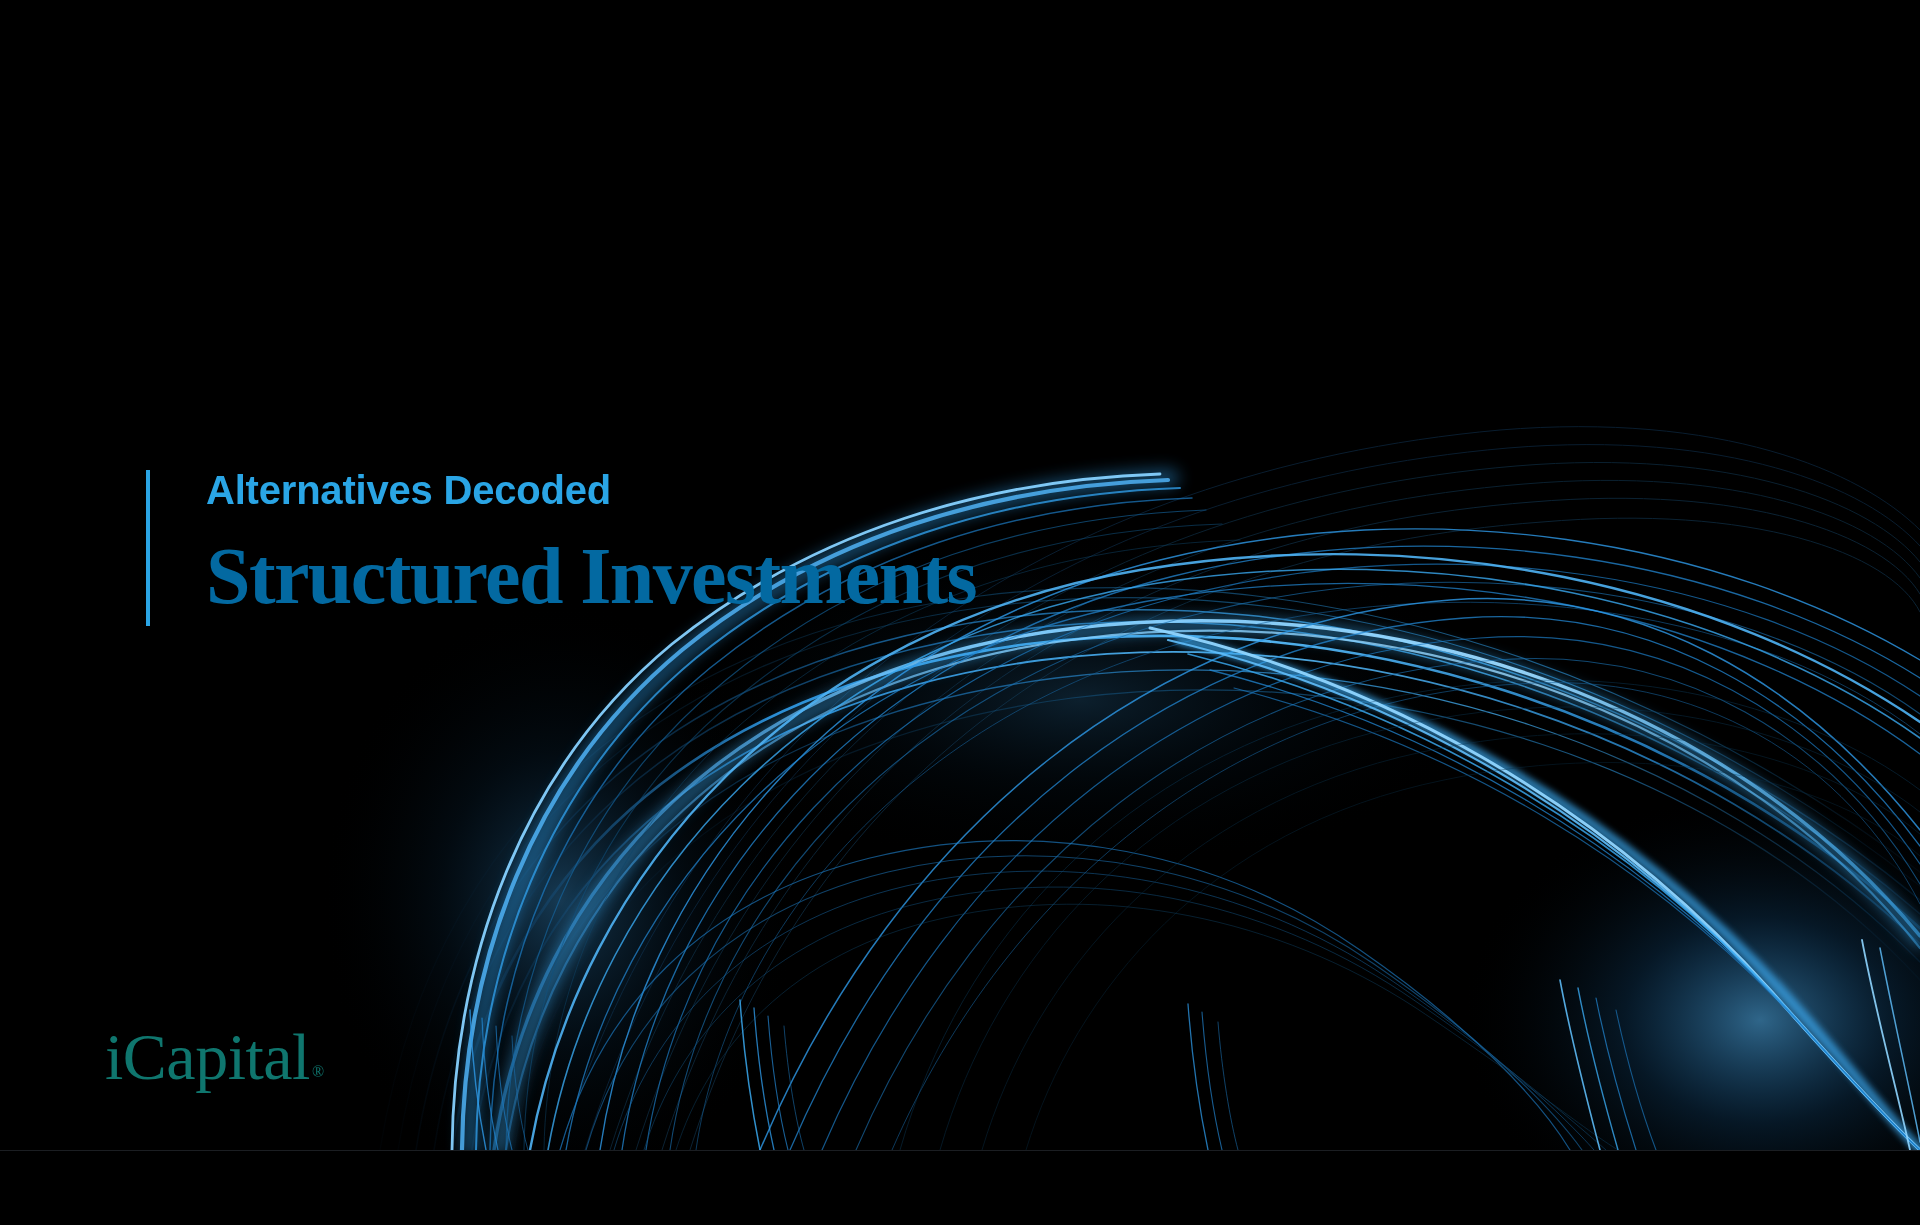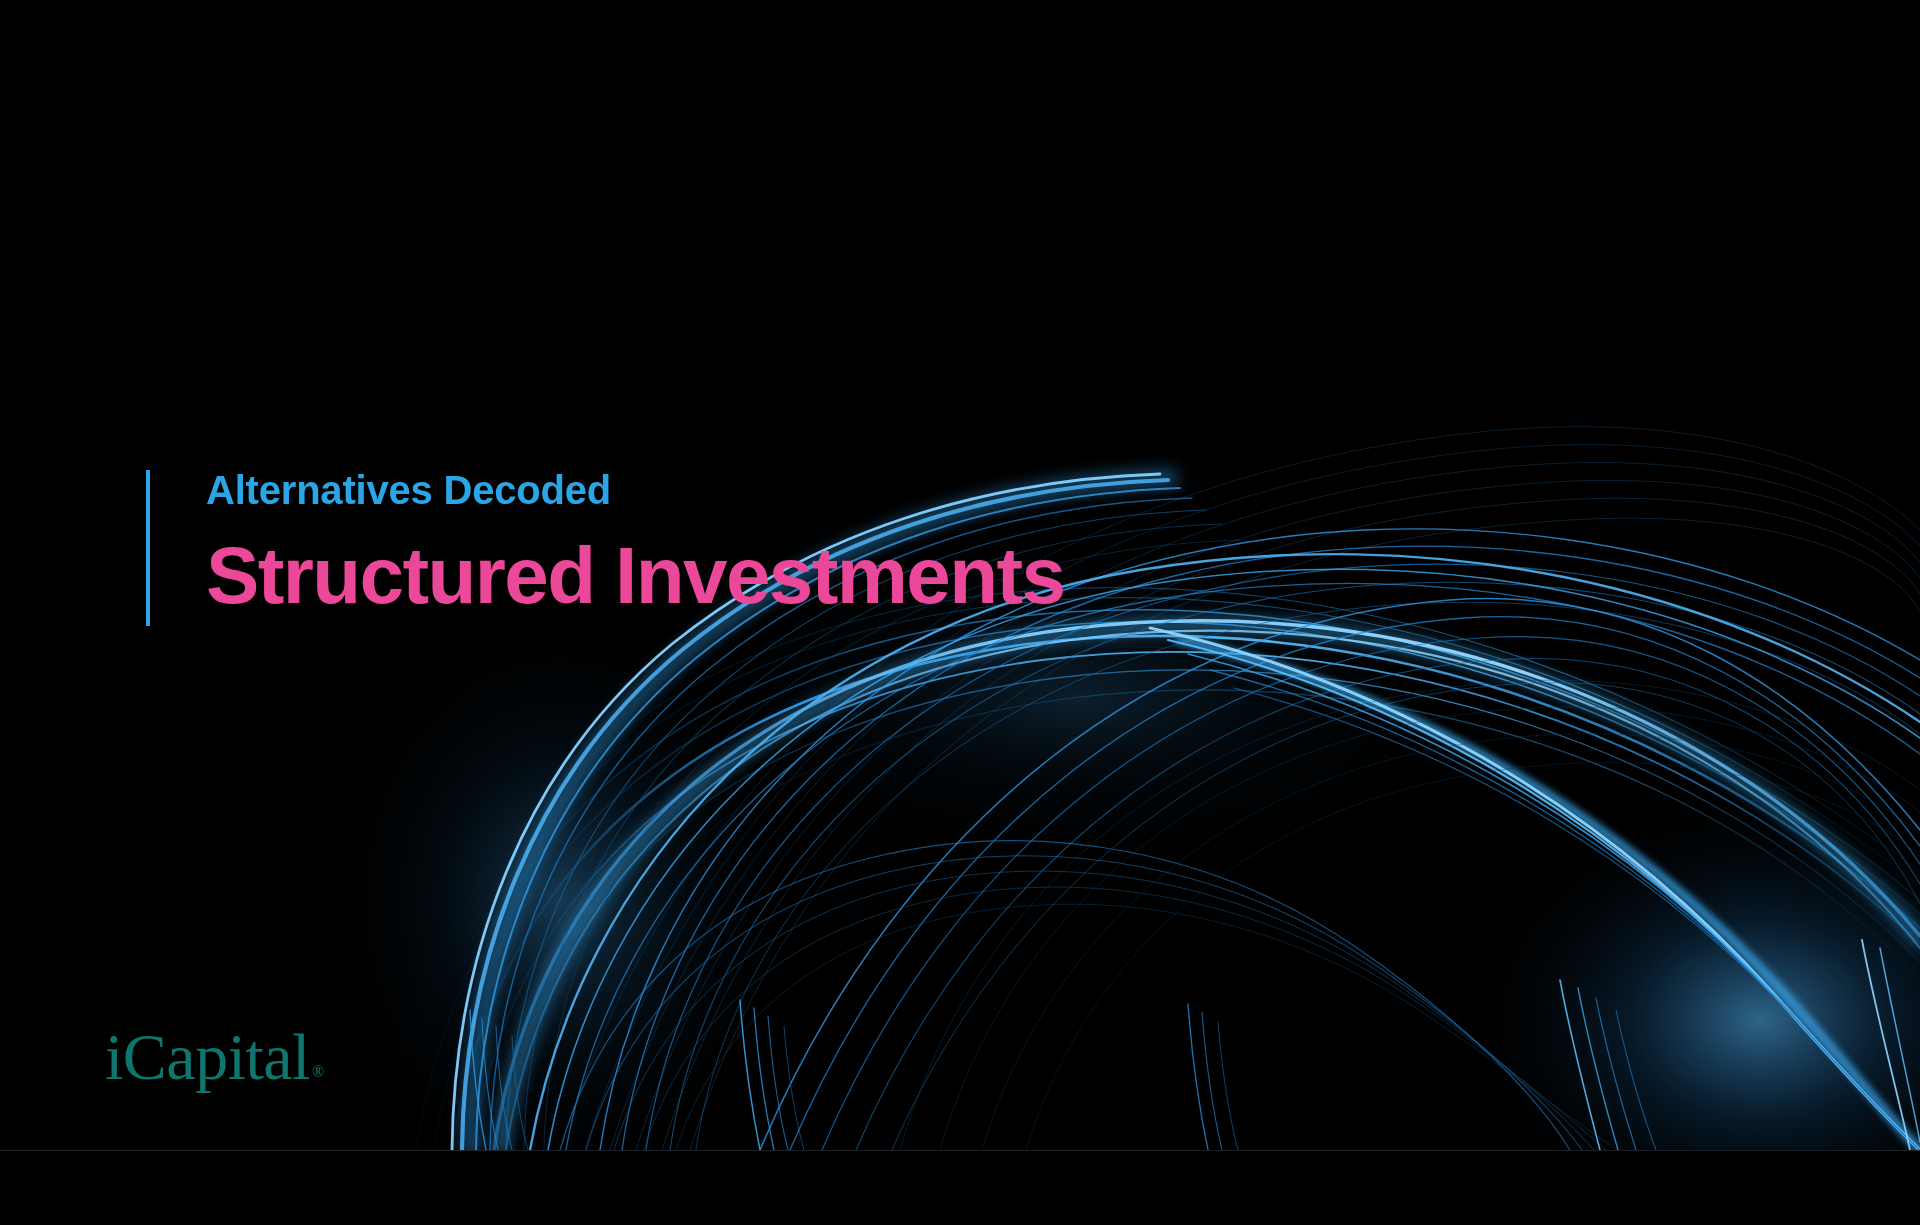--- a/index.html
+++ b/index.html
@@ -53,26 +53,27 @@
     color: #2aa5e5;
     font-size: 40px;
     font-weight: bold;
     letter-spacing: -0.2px;
     line-height: 1;
     white-space: nowrap;
   }
   .headline {
     margin: 0;
     padding-top: 26px;
-    color: #ec4899;
+    color: #0369a1;
     font-size: 80px;
     font-weight: bold;
     letter-spacing: -1.6px;
     line-height: 1;
     white-space: nowrap;
+    font-family: Liberation Serif, serif;
   }
 
   .logo {
     position: absolute;
     left: 105px;
     top: 1024px;
     color: #0f766e;
     font-family: "Liberation Serif", serif;
     font-size: 66px;
     line-height: 1;

